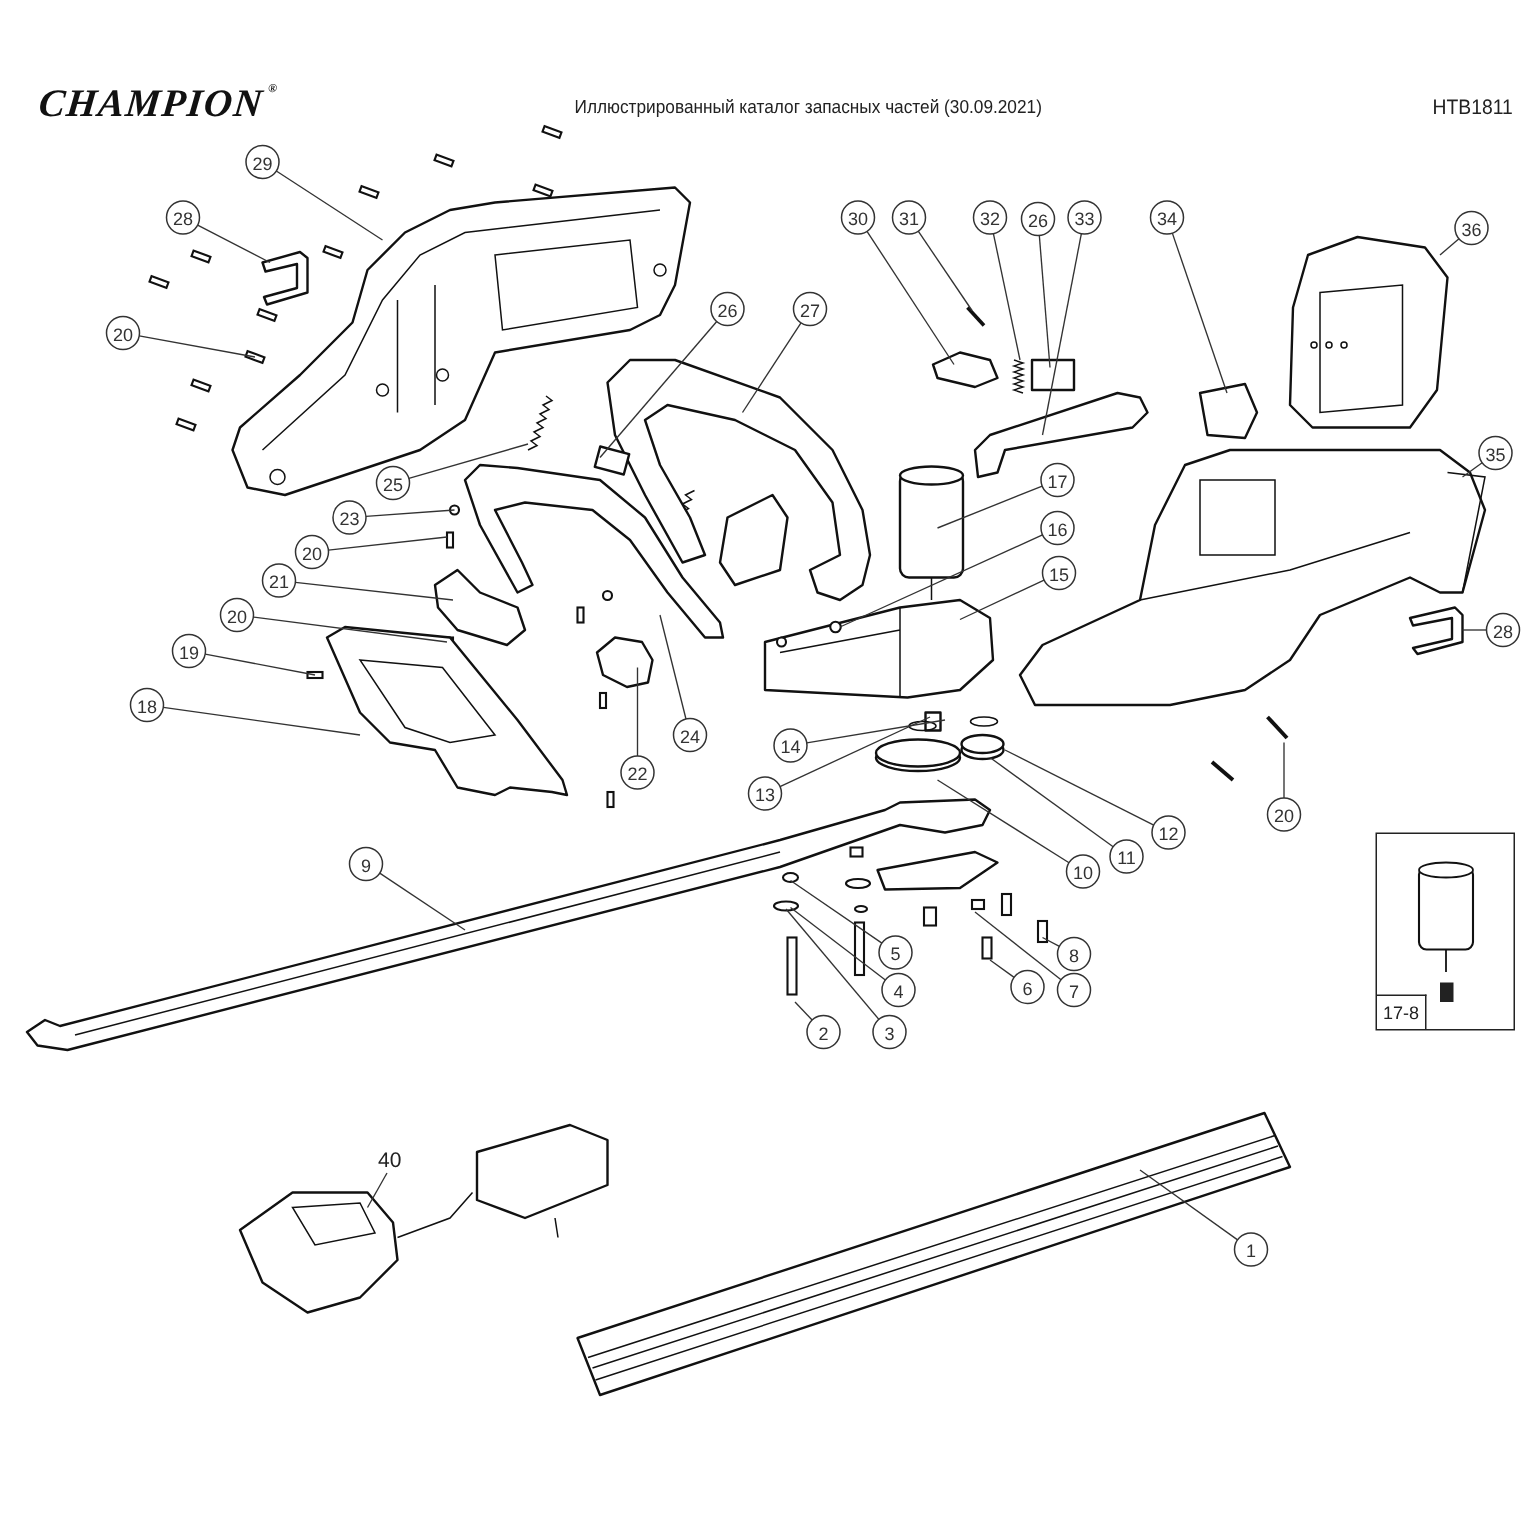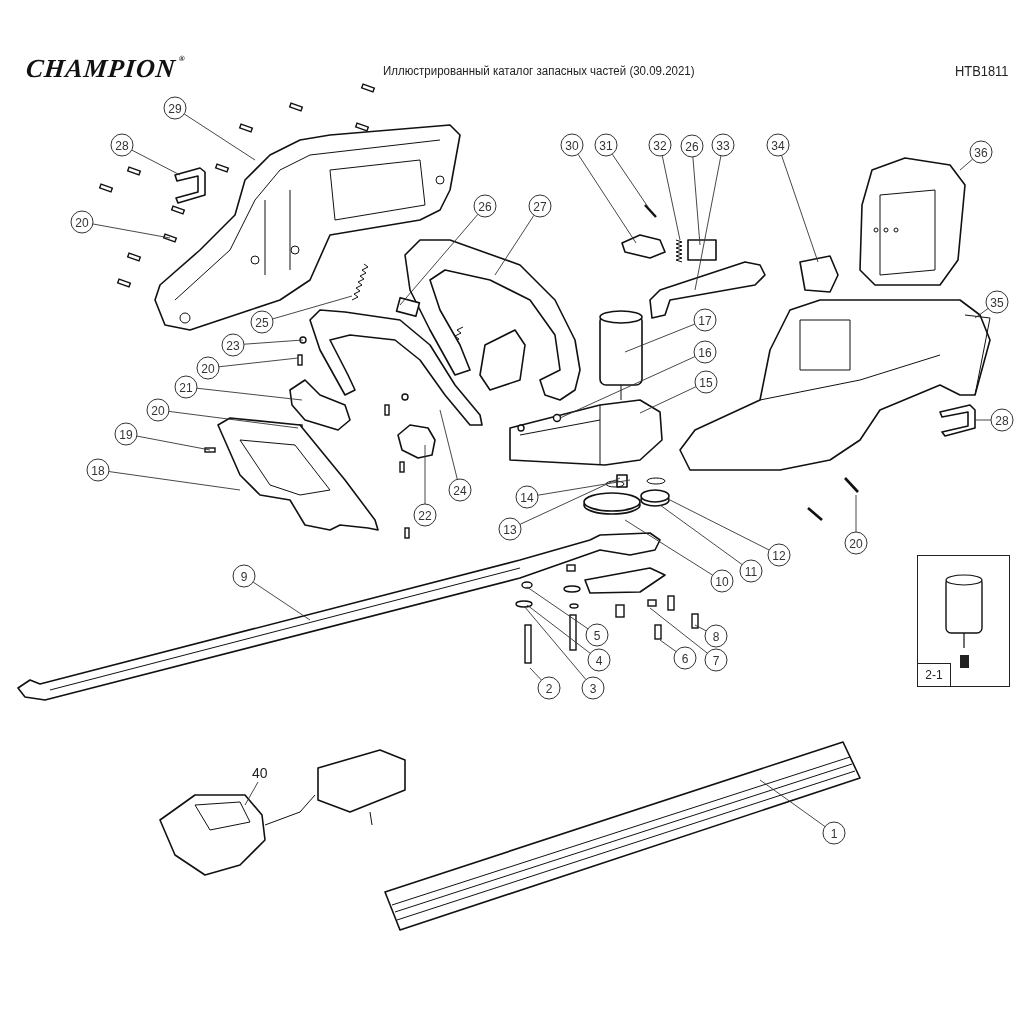--- a/index.html
+++ b/index.html
@@ -387,14 +387,14 @@
     </g>
 </svg>
 
 <div class="inset">
   <svg width="91" height="130" viewBox="0 0 91 130" style="position:absolute;left:0;top:0;">
     <rect x="28" y="22" width="36" height="55" rx="5" fill="#fff" stroke="#111" stroke-width="1.4"></rect>
     <ellipse cx="46" cy="24" rx="18" ry="5" fill="#fff" stroke="#111" stroke-width="1.2"></ellipse>
     <line x1="46" y1="77" x2="46" y2="92" stroke="#111" stroke-width="1.2"></line>
     <rect x="42" y="99" width="9" height="13" fill="#222"></rect>
   </svg>
-  <div class="inset-label">2-1</div>
+  <div class="inset-label">17-8</div>
 </div>
 
 </body></html>

